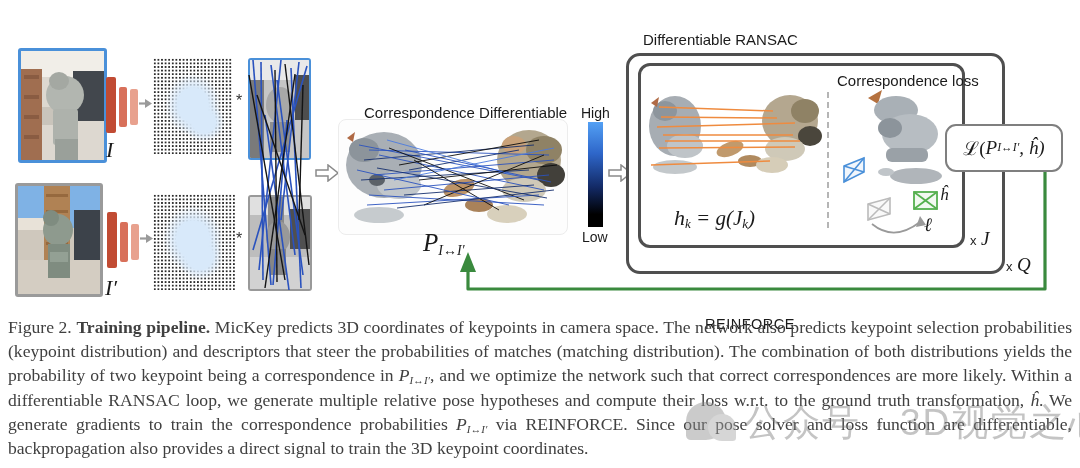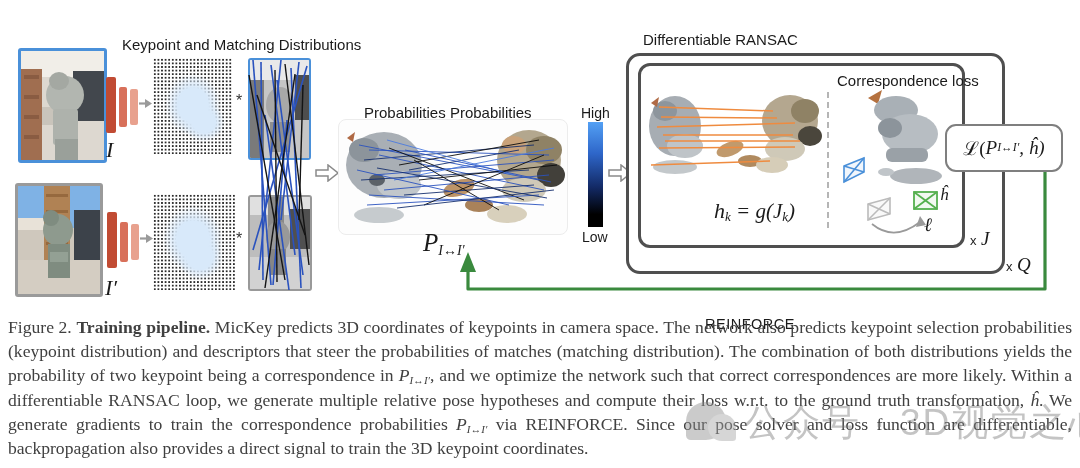--- a/index.html
+++ b/index.html
@@ -39,21 +39,20 @@
   .wm-ico { position:relative; width:50px; height:50px; }
   .wm-c1 { position:absolute; left:0; top:4px; width:40px; height:38px; border-radius:50% 50% 50% 12%; background:#8d8d8d; }
   .wm-c2 { position:absolute; left:22px; top:16px; width:28px; height:27px; border-radius:50% 50% 12% 50%; background:#a5a5a5; }
   svg { display:block; }
 </style>
 </head>
 <body>
 
 <div class="page">
 
-  <div class="abs lbl" style="left:122px; top:36px;">Keypoint and Matching Distributions</div>
 
   <div class="abs photo" style="left:18px; top:48px; width:89px; height:115px; border:3px solid #4a90d9;">
     <svg width="83" height="109" viewBox="0 0 83 109">
       <rect width="83" height="109" fill="#ddd8d0"></rect>
       <rect x="0" y="0" width="83" height="26" fill="#f1eee8"></rect>
       <rect x="0" y="18" width="21" height="91" fill="#a06e50"></rect>
       <rect x="3" y="24" width="15" height="4" fill="#8a5c42"></rect>
         <rect x="3" y="44" width="15" height="4" fill="#8a5c42"></rect>
         <rect x="3" y="64" width="15" height="4" fill="#8a5c42"></rect>
         <rect x="3" y="84" width="15" height="4" fill="#8a5c42"></rect>
@@ -162,21 +161,21 @@
         <line x1="52" y1="14" x2="22" y2="228"></line>
       <line x1="60" y1="25" x2="56" y2="160"></line>
         <line x1="14" y1="35" x2="62" y2="175"></line>
     </g>
   </svg>
 
   <svg class="abs" style="left:315px; top:164px;" width="24" height="18" viewBox="0 0 24 18">
     <polygon points="1,6 13,6 13,1 23,9 13,17 13,12 1,12" fill="#ffffff" stroke="#8a8a8a" stroke-width="1.5"></polygon>
   </svg>
 
-  <div class="abs lbl" style="left:364px; top:104px;">Probabilities Probabilities</div>
+  <div class="abs lbl" style="left:364px; top:104px;">Correspondence Differentiable</div>
   <div class="abs panel" style="left:338px; top:119px; width:230px; height:116px;">
     <svg width="228" height="114" viewBox="0 0 228 114">
       <polygon points="8,18 16,12 14,22" fill="#b06a45"></polygon>
       <ellipse cx="45" cy="45" rx="38" ry="33" fill="#a9afb5"></ellipse>
       <ellipse cx="25" cy="30" rx="15" ry="12" fill="#8c949b"></ellipse>
       <ellipse cx="60" cy="65" rx="22" ry="14" fill="#c2c7cb"></ellipse>
       <ellipse cx="38" cy="60" rx="8" ry="6" fill="#5c6268"></ellipse>
       <ellipse cx="40" cy="95" rx="25" ry="8" fill="#c6cbce"></ellipse>
       <ellipse cx="190" cy="40" rx="32" ry="30" fill="#b3a78e"></ellipse>
       <ellipse cx="205" cy="30" rx="18" ry="14" fill="#8f8265"></ellipse>
@@ -285,21 +284,21 @@
       <rect x="76" y="104" width="23" height="17"></rect>
       <line x1="76" y1="104" x2="99" y2="121"></line>
         <line x1="99" y1="104" x2="76" y2="121"></line>
     </g>
     <path d="M34,136 q 22,18 48,-2" fill="none" stroke="#9a9a9a" stroke-width="1.7"></path>
     <polygon points="82,128 88,137 78,139" fill="#9a9a9a"></polygon>
   </svg>
   <div class="abs math" style="left:940px; top:185px; font-size:17px; z-index:5;">ĥ</div>
   <div class="abs math" style="left:924px; top:214px; font-size:19px; z-index:5;">ℓ</div>
 
-  <div class="abs" style="left:674px; top:198px; z-index:4; white-space:nowrap;margin-left:40px;">
+  <div class="abs" style="left:674px; top:205px; z-index:4; white-space:nowrap;">
     <span class="math" style="font-size:22px;">h</span><span class="math sub" style="font-size:13px;">k</span><span class="math" style="font-size:21px;"> = g(</span><span class="math" style="font-size:21px;">J</span><span class="math sub" style="font-size:13px;">k</span><span class="math" style="font-size:21px;">)</span>
   </div>
 
 
   <div class="abs" style="left:970px; top:228px; z-index:4; white-space:nowrap;">
     <span style="font-size:13px; color:#222;">x</span>
     <span class="math" style="font-size:19px;">J</span>
   </div>
   <div class="abs" style="left:1006px; top:254px; z-index:4; white-space:nowrap;">
     <span style="font-size:13px; color:#222;">x</span>

